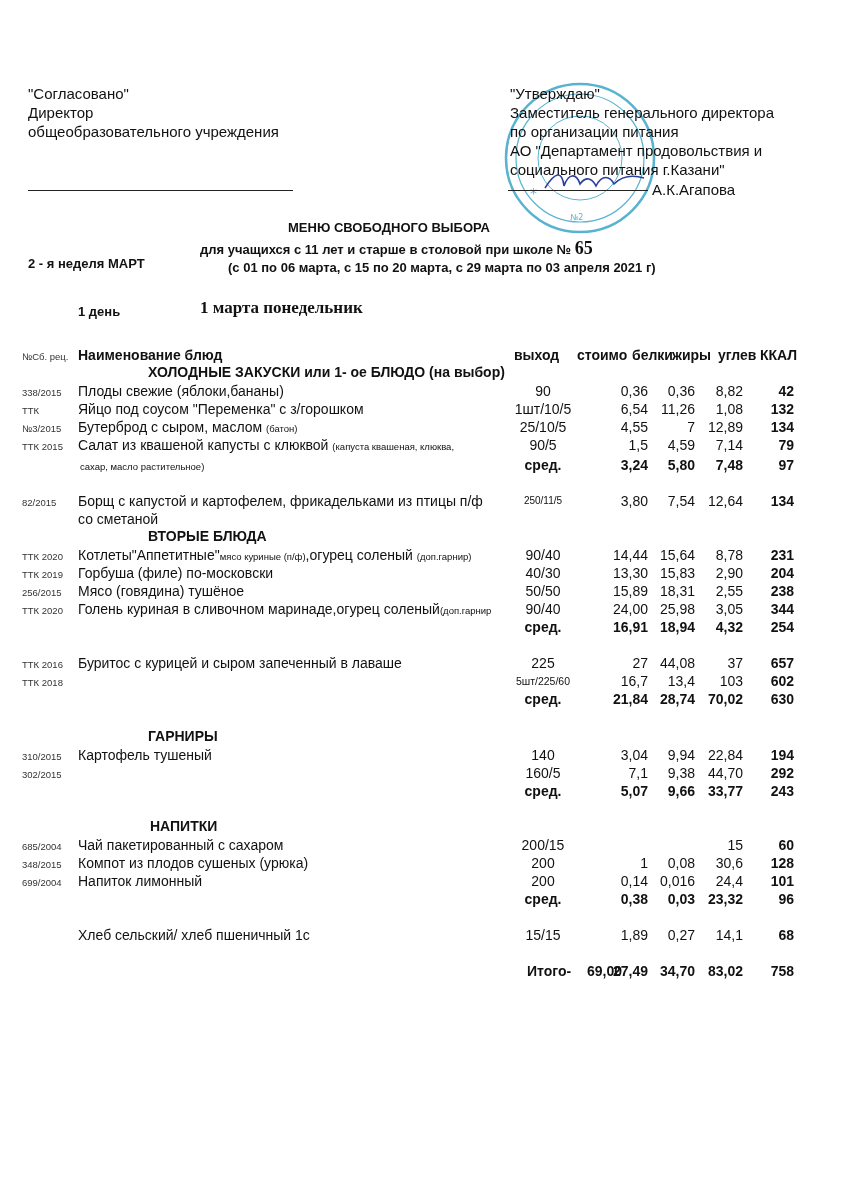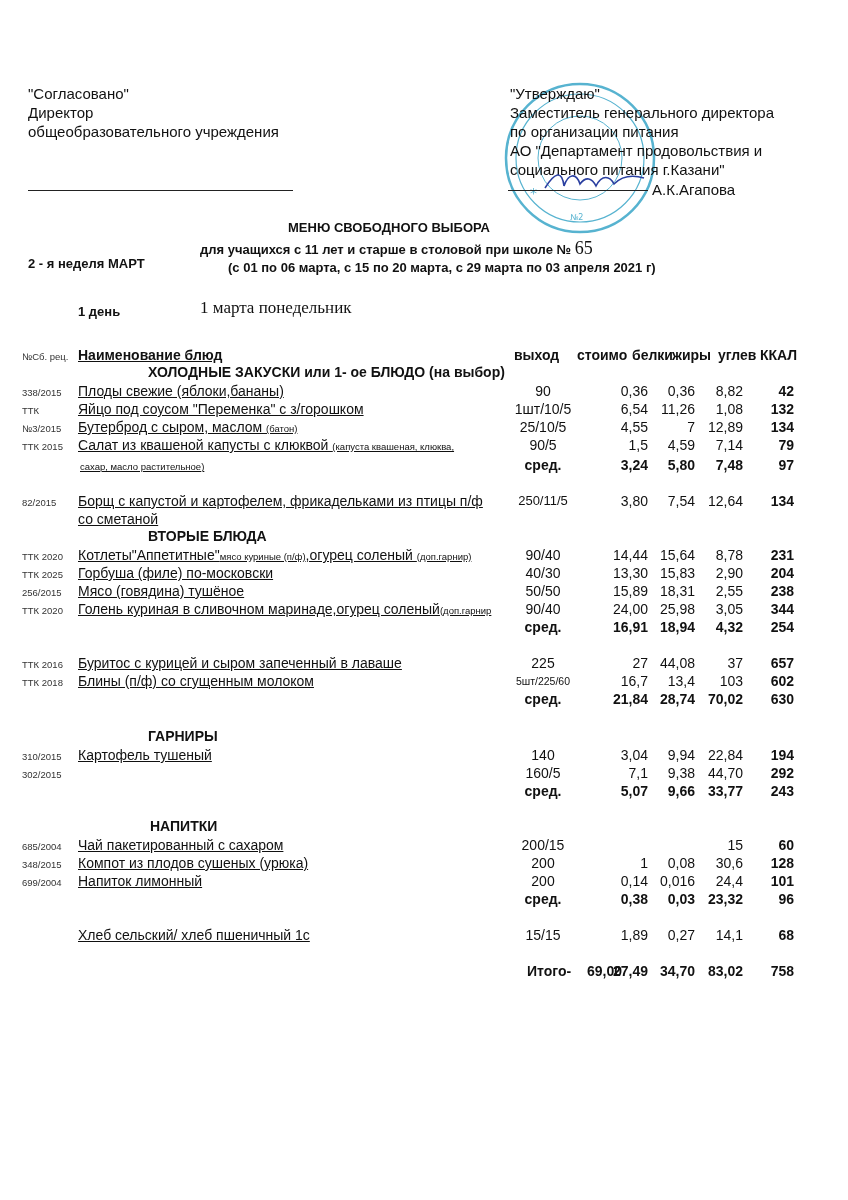--- a/index.html
+++ b/index.html
@@ -4,25 +4,25 @@
 <style>
   html, body { margin: 0; padding: 0; background: #ffffff; }
   body { width: 848px; height: 1200px; position: relative; overflow: hidden;
          font-family: "Liberation Sans", sans-serif; color: #111; }
   .abs { position: absolute; white-space: nowrap; }
   .hdr-line { font-size: 15px; line-height: 19px; }
   .sig-line { position: absolute; left: 28px; top: 190px; width: 265px; border-top: 1px solid #222; }
   .sig-line2 { position: absolute; left: 508px; top: 190px; width: 140px; border-top: 1px solid #222; }
   .stamp { position: absolute; left: 500px; top: 78px; width: 160px; height: 160px; opacity: 0.85; }
   .title { font-weight: bold; font-size: 13px; font-family: "Liberation Sans", sans-serif; }
-  .serif-b { font-family: "Liberation Serif", serif; font-weight: normal; }
+  .serif-b { font-family: "Liberation Serif", serif; font-weight: bold; }
   .row { position: absolute; left: 0; width: 848px; height: 18px; font-size: 14px; line-height: 18px; }
   .row span { position: absolute; white-space: nowrap; }
   .code { left: 22px; font-size: 9.5px; color: #333; top: 2px; }
-  .name { left: 78px; text-decoration: underline; }
+  .name { left: 78px; }
   .name small { font-size: 9.5px; }
   .yield { left: 508px; width: 70px; text-align: center; }
   .cost { left: 566px; width: 36px; text-align: right; }
   .prot { left: 604px; width: 44px; text-align: right; }
   .fat { left: 651px; width: 44px; text-align: right; }
   .carb { left: 697px; width: 46px; text-align: right; }
   .kcal { left: 756px; width: 38px; text-align: right; font-weight: bold; }
   .bold { font-weight: bold; }
   .section { position: absolute; font-weight: bold; font-size: 14px; }
   .colhead { font-weight: bold; font-size: 14px; }
@@ -118,21 +118,21 @@
   <span class="yield bold">сред.</span>
   <span class="prot bold">3,24</span>
   <span class="fat bold">5,80</span>
   <span class="carb bold">7,48</span>
   <span class="kcal bold">97</span>
 </div>
 
 <div class="row" style="top:492px;">
   <span class="code">82/2015</span>
   <span class="name">Борщ с капустой и картофелем, фрикадельками из птицы п/ф</span>
-  <span class="yield" style="font-size:13px;">250/11/5</span>
+  <span class="yield" style="font-size:10px;">250/11/5</span>
   <span class="prot">3,80</span>
   <span class="fat">7,54</span>
   <span class="carb">12,64</span>
   <span class="kcal">134</span>
 </div>
 <div class="row" style="top:510px;">
   <span class="name">со сметаной</span>
 </div>
 
 <div class="section" style="left:148px;top:528px;">ВТОРЫЕ  БЛЮДА</div>
@@ -140,21 +140,21 @@
 <div class="row" style="top:546px;">
   <span class="code">ТТК 2020</span>
   <span class="name"><b style="font-weight:normal">Котлеты"Аппетитные"</b><small>мясо куриные (п/ф)</small><b style="font-weight:normal">,огурец соленый </b><small>(доп.гарнир)</small></span>
   <span class="yield">90/40</span>
   <span class="prot">14,44</span>
   <span class="fat">15,64</span>
   <span class="carb">8,78</span>
   <span class="kcal">231</span>
 </div>
 <div class="row" style="top:564px;">
-  <span class="code">ТТК 2025</span>
+  <span class="code">ТТК 2019</span>
   <span class="name">Горбуша (филе) по-московски</span>
   <span class="yield">40/30</span>
   <span class="prot">13,30</span>
   <span class="fat">15,83</span>
   <span class="carb">2,90</span>
   <span class="kcal">204</span>
 </div>
 <div class="row" style="top:582px;">
   <span class="code">256/2015</span>
   <span class="name">Мясо (говядина) тушёное</span>
@@ -185,21 +185,20 @@
   <span class="code">ТТК 2016</span>
   <span class="name">Буритос с курицей и сыром запеченный в лаваше</span>
   <span class="yield">225</span>
   <span class="prot">27</span>
   <span class="fat">44,08</span>
   <span class="carb">37</span>
   <span class="kcal">657</span>
 </div>
 <div class="row" style="top:672px;">
   <span class="code">ТТК 2018</span>
-  <span class="name">Блины (п/ф) со сгущенным молоком</span>
   <span class="yield" style="font-size:10.5px;">5шт/225/60</span>
   <span class="prot">16,7</span>
   <span class="fat">13,4</span>
   <span class="carb">103</span>
   <span class="kcal">602</span>
 </div>
 <div class="row" style="top:690px;">
   <span class="yield bold">сред.</span>
   <span class="prot bold">21,84</span>
   <span class="fat bold">28,74</span>

